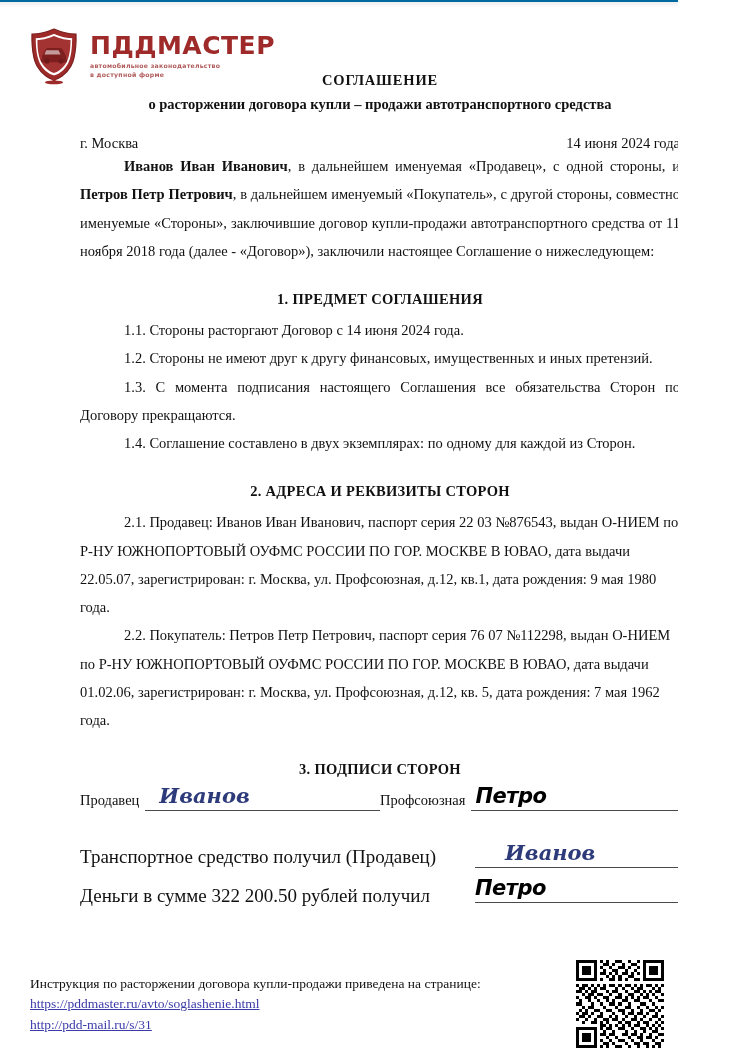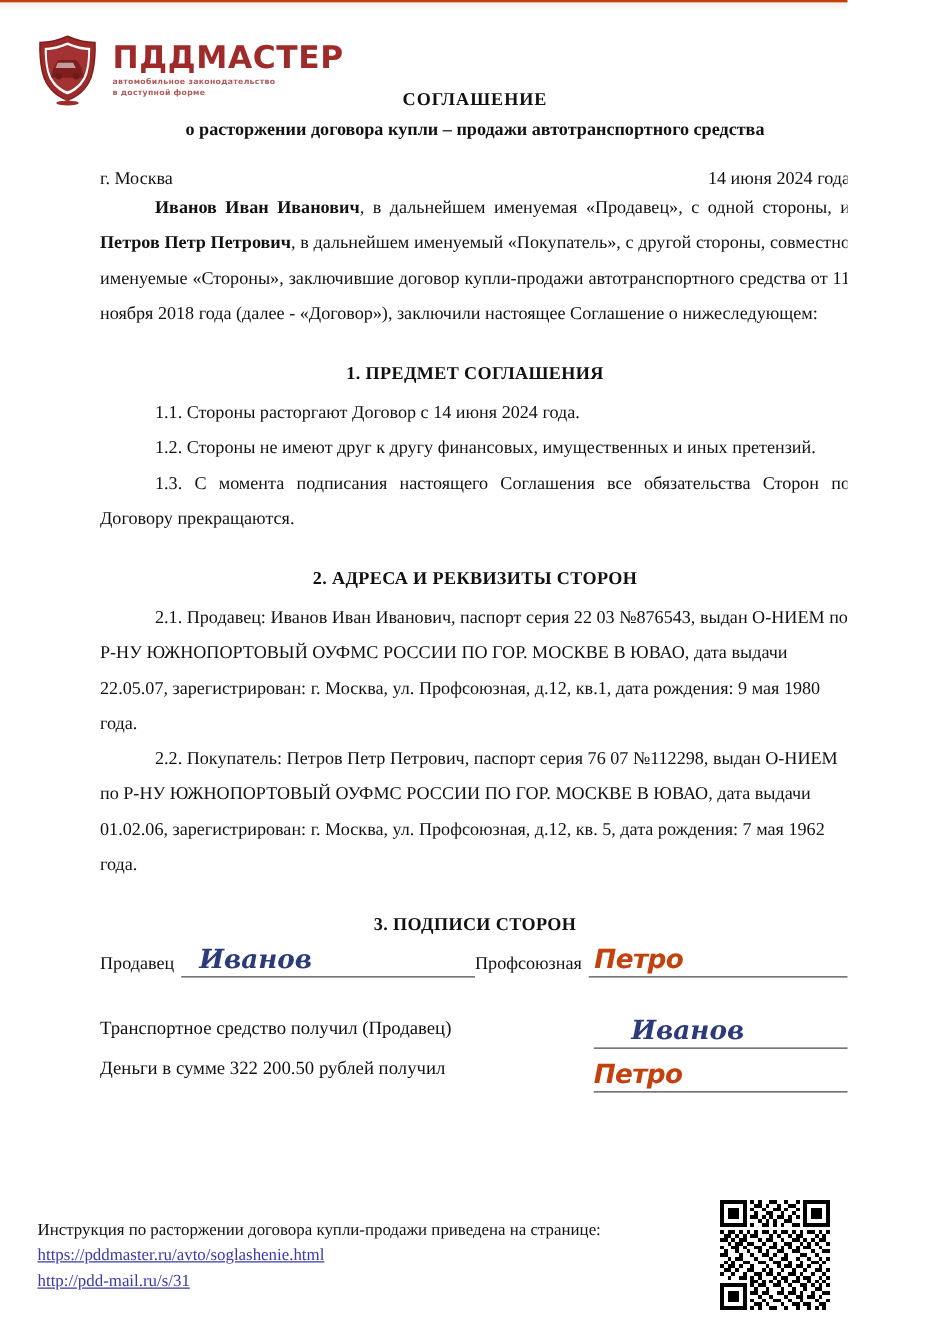--- a/index.html
+++ b/index.html
@@ -12,21 +12,21 @@
     font-family: "Liberation Serif", "DejaVu Serif", serif;
     color: #111111;
   }
   .page {
     position: relative;
     width: 678px;
     height: 1061px;
     background: #ffffff;
     box-sizing: border-box;
     overflow: hidden;
-    border-top: 2px solid #c2410c;
+    border-top: 2px solid #0369a1;
   }
   .page::before {
     content: "";
     position: absolute;
     left: 0; right: 0; top: 0;
     height: 6px;
     background: linear-gradient(to bottom, #efefef, #ffffff);
     pointer-events: none;
   }
 
@@ -165,33 +165,33 @@
     font-weight: 700;
     font-size: 21px;
     color: #2d3b7a;
     left: 14px;
   }
   .sig-petro {
     font-family: "DejaVu Sans", sans-serif;
     font-style: italic;
     font-weight: 700;
     font-size: 21px;
-    color: #c2410c;
+    color: #000000;
     left: 4px;
     letter-spacing: -0.5px;
     margin-top: 48px;
   }
 
   .receipt-block {
     margin-top: 26px;
     position: relative;
     height: 78px;
   }
   .receipt-line {
-    font-size: 15px;
+    font-size: 19px;
     line-height: 2.1;
   }
   .receipt-sign-area {
     position: absolute;
     right: 0;
     top: -4px;
     width: 205px;
   }
   .receipt-rule {
     border-bottom: 1.4px solid #4a4a4a;
@@ -271,20 +271,21 @@
       <span>г. Москва</span>
       <span>14 июня 2024 года</span>
     </div>
 
     <p class="para intro"><b>Иванов Иван Иванович</b><span>, в дальнейшем именуемая «Продавец», с одной стороны, и</span> <b>Петров Петр Петрович</b><span>, в дальнейшем именуемый «Покупатель», с другой стороны, совместно именуемые «Стороны», заключившие договор купли-продажи автотранспортного средства от 11 ноября 2018 года (далее - «Договор»), заключили настоящее Соглашение о нижеследующем:</span></p>
 
     <h2 class="sec-title">1. ПРЕДМЕТ СОГЛАШЕНИЯ</h2>
     <p class="clause left-align">1.1. Стороны расторгают Договор с 14 июня 2024 года.</p>
     <p class="clause">1.2. Стороны не имеют друг к другу финансовых, имущественных и иных претензий.</p>
     <p class="clause">1.3. С момента подписания настоящего Соглашения все обязательства Сторон по Договору прекращаются.</p>
+    <p class="clause left-align">1.4. Соглашение составлено в двух экземплярах: по одному для каждой из Сторон.</p>
 
     <div class="sec2">
       <h2 class="sec-title">2. АДРЕСА И РЕКВИЗИТЫ СТОРОН</h2>
       <p class="clause">2.1. Продавец: Иванов Иван Иванович, паспорт серия 22 03 №876543, выдан О-НИЕМ по Р-НУ ЮЖНОПОРТОВЫЙ ОУФМС РОССИИ ПО ГОР. МОСКВЕ В ЮВАО, дата выдачи 22.05.07, зарегистрирован: г. Москва, ул. Профсоюзная, д.12, кв.1, дата рождения: 9 мая 1980 года.</p>
       <p class="clause">2.2. Покупатель: Петров Петр Петрович, паспорт серия 76 07 №112298, выдан О-НИЕМ по Р-НУ ЮЖНОПОРТОВЫЙ ОУФМС РОССИИ ПО ГОР. МОСКВЕ В ЮВАО, дата выдачи 01.02.06, зарегистрирован: г. Москва, ул. Профсоюзная, д.12, кв. 5, дата рождения: 7 мая 1962 года.</p>
     </div>
 
     <div class="sign-section">
       <h2 class="sec-title">3. ПОДПИСИ СТОРОН</h2>
 

